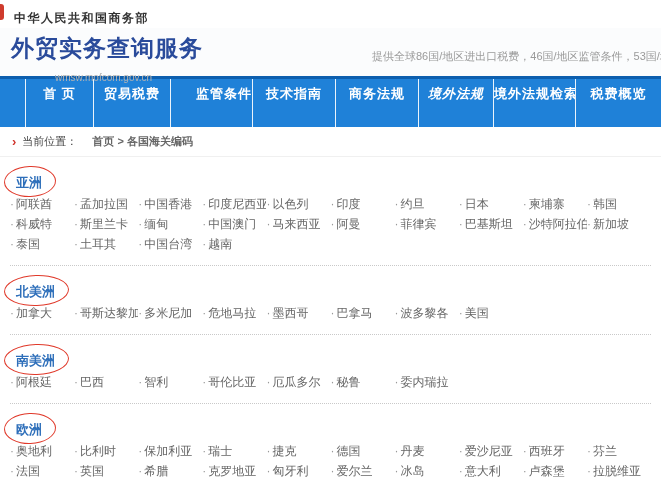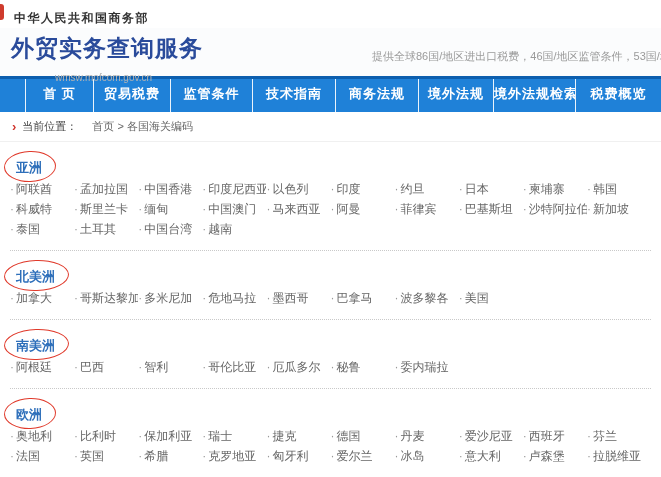--- a/index.html
+++ b/index.html
@@ -17,32 +17,32 @@
 
   
   .banner { position:relative; height:48px; background:#fbfcfd; }
   .site-title { position:absolute; left:11px; top:5px; font-size:23px; font-weight:bold;
     color:#2a4b9b; letter-spacing:1px; }
   .site-url { position:absolute; left:55px; top:44px; font-size:10px; color:#b3b3b3; }
   .tagline { position:absolute; left:372px; top:21px; font-size:11px; color:#9a9a9a;
     white-space:nowrap; }
 
   
-  .nav { height:36px; border-top:3px solid #0d5fae; background:#1f81d8; display:flex; }
+  .nav { height:51px; border-top:3px solid #0d5fae; background:#1f81d8; display:flex; }
   .nav-spacer { width:25px; }
   .nav-tab { border-left:1px solid #eaf3fb; color:#fff; font-size:13px; font-weight:bold;
     text-align:center; line-height:30px; letter-spacing:1px; cursor:pointer; overflow:hidden;
     white-space:nowrap; }
 
   
   .crumbrow { height:30px; display:flex; align-items:center; padding-left:12px;
     border-bottom:1px solid #f0f0f0; font-size:11px; }
   .crumb-arrow { color:#d0342c; font-weight:bold; font-size:13px; margin-right:6px; line-height:1; }
   .crumb-label { color:#444; margin-right:15px; }
-  .crumb-path { color:#666; }
+  .crumb-path { color:#666;font-weight:bold; }
 
   
   .content { padding:0 10px; }
   .section { }
   .section-head { margin-top:16px; padding-left:6px; height:22px; }
   .section-title { position:relative; display:inline-block; font-size:13px; font-weight:bold;
     color:#2e6fba; cursor:pointer; }
   .ellipse { position:absolute; top:-8px; bottom:-5px; left:-12px; right:-14px;
     border:1.5px solid #e0392a; border-radius:50%; transform:rotate(-2deg); pointer-events:none; }
   .countries { display:grid; grid-template-columns:repeat(10,1fr); grid-auto-rows:20px;
@@ -66,24 +66,24 @@
   <div class="site-title">外贸实务查询服务</div>
   <div class="site-url">wmsw.mofcom.gov.cn</div>
   <div class="tagline">提供全球86国/地区进出口税费，46国/地区监管条件，53国/地区税费计算</div>
 </div>
 
 <div class="nav">
   <div class="nav-spacer"></div>
 
 <div class="nav-tab" style="width: 68px;">首 页</div>
     <div class="nav-tab" style="width: 77px;">贸易税费</div>
-    <div class="nav-tab" style="width: 82px;">监管条件</div>
+    <div class="nav-tab" style="width: 82px; text-align: right;">监管条件</div>
     <div class="nav-tab" style="width: 83px;">技术指南</div>
     <div class="nav-tab" style="width: 83px;">商务法规</div>
-    <div class="nav-tab" style="width: 75px;">境外法规</div>
+    <div class="nav-tab" style="width: 75px; font-style: italic;">境外法规</div>
     <div class="nav-tab" style="width: 82px;">境外法规检索</div>
     <div class="nav-tab" style="width: 86px;">税费概览</div>
   </div>
 
 <div class="crumbrow">
   <span class="crumb-arrow">›</span>
   <span class="crumb-label">当前位置：</span>
   <span class="crumb-path">首页 &gt; 各国海关编码</span>
 </div>
 

